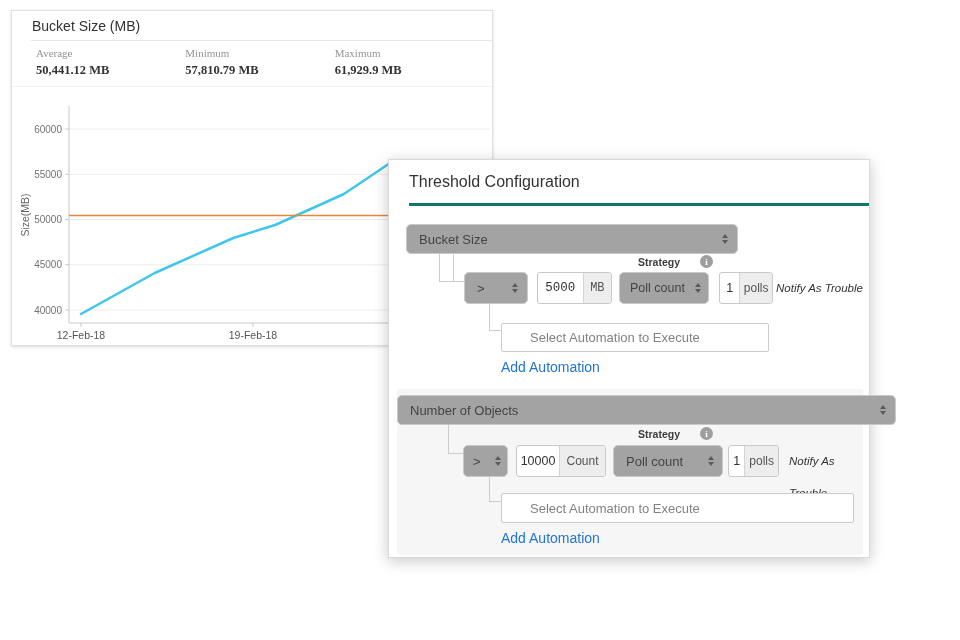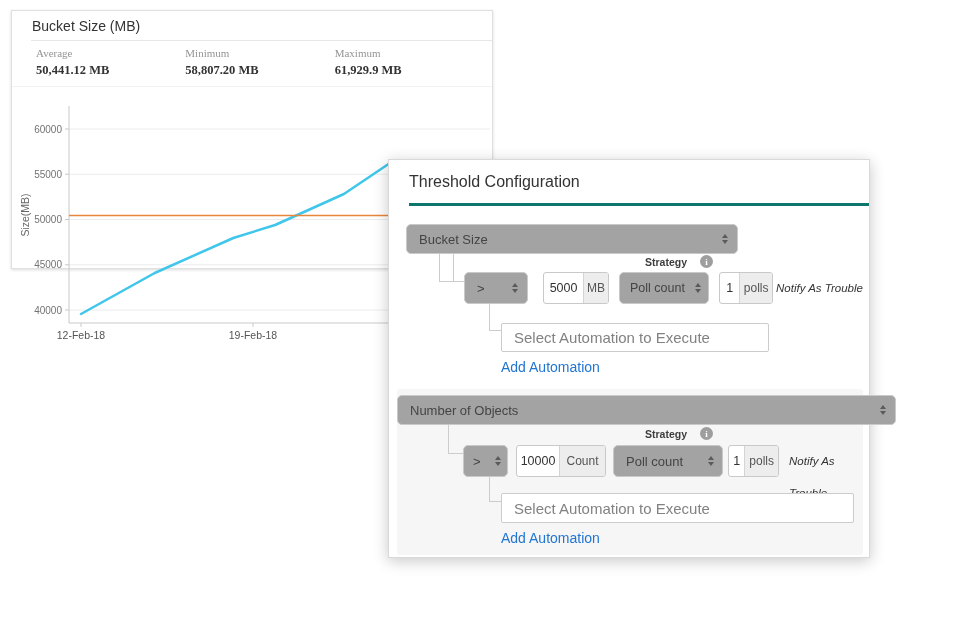--- a/index.html
+++ b/index.html
@@ -1,21 +1,21 @@
 <!DOCTYPE html>
 <html><head>
 <meta charset="utf-8">
 <style>
   * { margin:0; padding:0; box-sizing:border-box; }
   html,body { width:960px; height:640px; background:#fff; overflow:hidden;
     font-family:"Liberation Sans", sans-serif; }
   .panel { position:absolute; background:#fff; border:1px solid #e0e0e0; }
 
   
-  #chart-panel { left:11px; top:10px; width:482px; height:259px; z-index:1;
+  #chart-panel { left:11px; top:10px; width:482px; height:336px; z-index:1;
     box-shadow:0 1px 3px rgba(0,0,0,.14); }
   .chart-title { margin-left:19px; padding:7px 0 6px 1px; font-size:14px; color:#333;
     border-bottom:1px solid #e7e7e7; }
   .stats-row { display:flex; padding:6px 8px 8px 24px; border-bottom:1px solid #f2f2f2; }
   .stat { flex:1; text-align:left;font-family:Liberation Serif, serif; }
   .stat-label { font-size:11px; color:#949494; margin-bottom:4px; }
   .stat-value { font-size:12.5px; font-weight:700; color:#333; }
   #chart-svg { position:absolute; left:0; top:0; width:482px; height:336px; }
   #chart-svg text { font-family:"Liberation Sans", sans-serif; font-size:10px; fill:#737373; }
   #chart-svg text.xlab { font-size:10.5px; fill:#555; }
@@ -25,51 +25,51 @@
   #threshold-panel { left:388px; top:159px; width:482px; height:399px; z-index:2;
     border-color:#d9d9d9; box-shadow:0 3px 14px rgba(0,0,0,.22); }
   .tc-header { margin-left:20px; padding:13px 0 12px 0; font-size:16px; color:#333;
     border-bottom:3px solid #0f766e; }
   .sel { position:absolute; display:flex; align-items:center; background:#a3a3a3;
     border:1px solid #c9c9c9; border-radius:5px; color:#444; cursor:pointer; }
   .sel .sel-text { flex:1; padding-left:12px; font-size:13px; white-space:nowrap; overflow:hidden; }
   .spinner { display:flex; flex-direction:column; align-items:center; gap:2px; padding:0 9px 0 6px; }
   .tri-up { width:0; height:0; border-left:3.5px solid transparent; border-right:3.5px solid transparent; border-bottom:4.5px solid #5a5a5a; }
   .tri-down { width:0; height:0; border-left:3.5px solid transparent; border-right:3.5px solid transparent; border-top:4.5px solid #5a5a5a; }
-  .strategy-row { position:absolute; right:156px; display:flex; align-items:center; gap:13px; }
+  .strategy-row { position:absolute; right:156px; display:flex; align-items:center; gap:20px; }
   .strategy-label { font-size:10.5px; font-weight:700; color:#3d3d3d; }
   .info-icon { width:13px; height:13px; border-radius:50%; background:#9e9e9e; color:#fff;
     font-size:9px; font-weight:700; font-family:"Liberation Serif", serif; display:flex;
     align-items:center; justify-content:center; cursor:pointer; }
   .ig { position:absolute; display:flex; height:32px; border:1px solid #c9c9c9; border-radius:3px; overflow:hidden; background:#fff; }
   .ig-val { display:flex; align-items:center; justify-content:center; }
   .addon { background:#ededed; border-left:1px solid #d4d4d4; display:flex; align-items:center;
     justify-content:center; font-size:12px; color:#555; }
   .notify { position:absolute; font-size:11.5px; color:#333;font-style:italic; }
   .auto-box { position:absolute; border:1px solid #ccc; border-radius:2px; background:#fff;
-    display:flex; align-items:center; padding-left:12px; font-size:15px; color:#828282; cursor:pointer; }
+    display:flex; align-items:center; padding-left:28px; font-size:13px; color:#828282; cursor:pointer; }
   .link { position:absolute; font-size:14px; color:#2176d2; cursor:pointer; text-decoration:none; }
   .elbow { position:absolute; border-left:1px solid #ccc; border-bottom:1px solid #ccc; }
   .vline { position:absolute; border-left:1px solid #ccc; }
   .gray-block { position:absolute; left:8px; top:229px; width:466px; height:166px;
     background:#f6f6f6; border-radius:3px; }
 </style>
 </head>
 <body>
 
 <div id="chart-panel" class="panel">
   <div class="chart-title">Bucket Size (MB)</div>
   <div class="stats-row">
     <div class="stat">
       <div class="stat-label">Average</div>
       <div class="stat-value">50,441.12 MB</div>
     </div>
     <div class="stat">
       <div class="stat-label">Minimum</div>
-      <div class="stat-value">58,807.20 MB</div>
+      <div class="stat-value">57,810.79 MB</div>
     </div>
     <div class="stat">
       <div class="stat-label">Maximum</div>
       <div class="stat-value">61,929.9 MB</div>
     </div>
   </div>
   <svg id="chart-svg" viewBox="0 0 482 336">
       <line x1="57" x2="478" y1="299" y2="299" stroke="#ececec"></line>
       <line x1="53" x2="57" y1="299" y2="299" stroke="#c9c9c9"></line>
       <text x="50" y="302.5" text-anchor="end">40000</text>
@@ -117,21 +117,21 @@
   <div class="vline" style="left:64px; top:94px; height:28px;"></div>
 
   <div class="sel" style="left:75px; top:112px; width:64px; height:32px;">
     <span class="sel-text">&gt;</span>
     <span class="spinner">
         <i class="tri-up"></i>
         <i class="tri-down"></i>
       </span>
   </div>
 
-  <div class="ig" style="left:154px; top:112px; width:66px;">
+  <div class="ig" style="left:148px; top:112px; width:75px;font-family:Liberation Mono, monospace;">
     <span style="width:46px;" class="ig-val">
       <span class="ig-val" style="width:100%; font-size:12.5px; color:#333;">5000</span>
     </span>
     <span class="addon" style="width:29px;">MB</span>
   </div>
 
   <div class="sel" style="left:230px; top:112px; width:90px; height:32px;">
     <span class="sel-text" style="padding-left:10px; font-size:12.5px;">Poll count</span>
     <span class="spinner" style="padding:0 7px 0 2px;">
         <i class="tri-up"></i>

